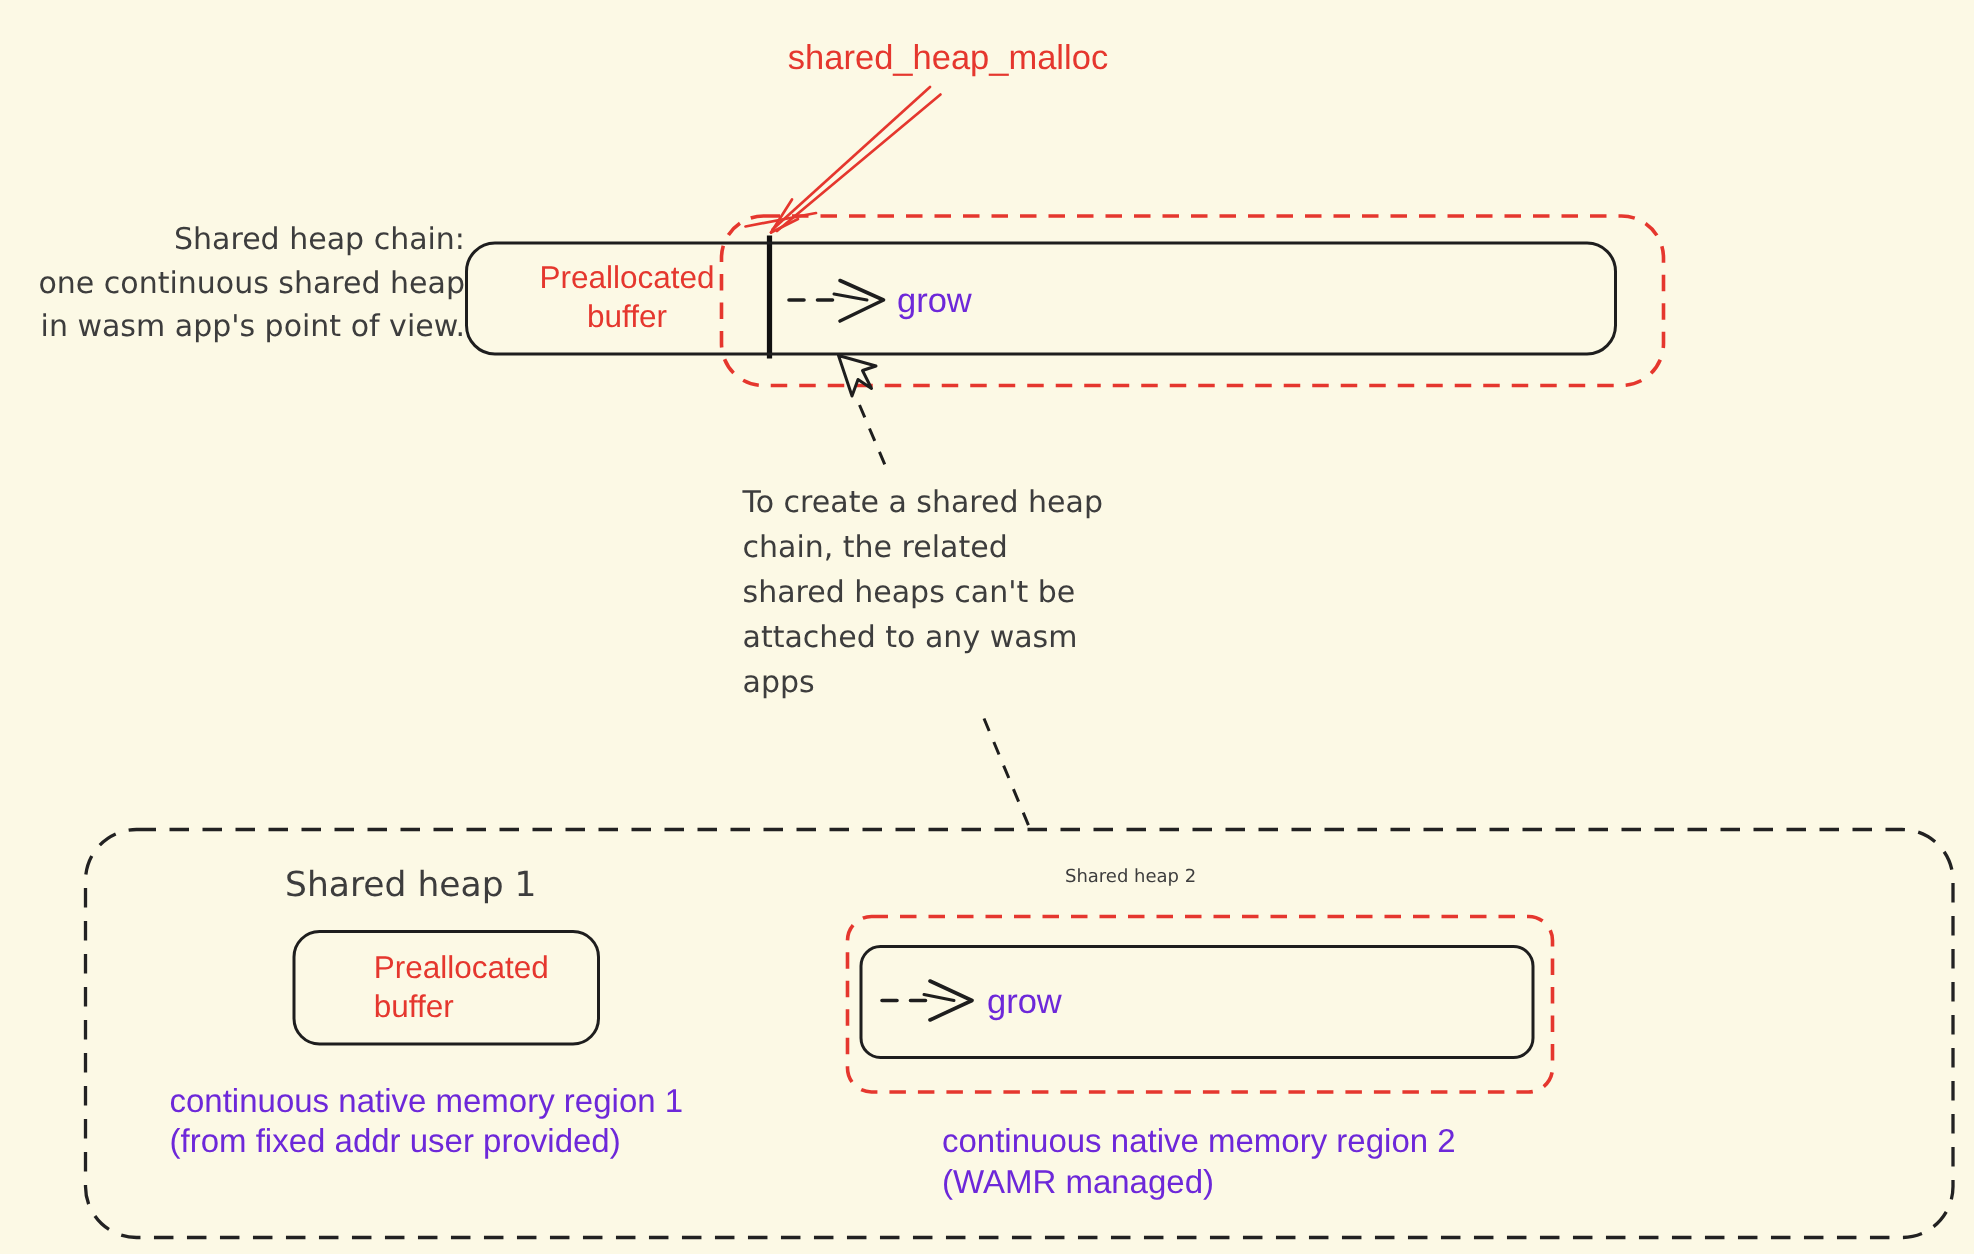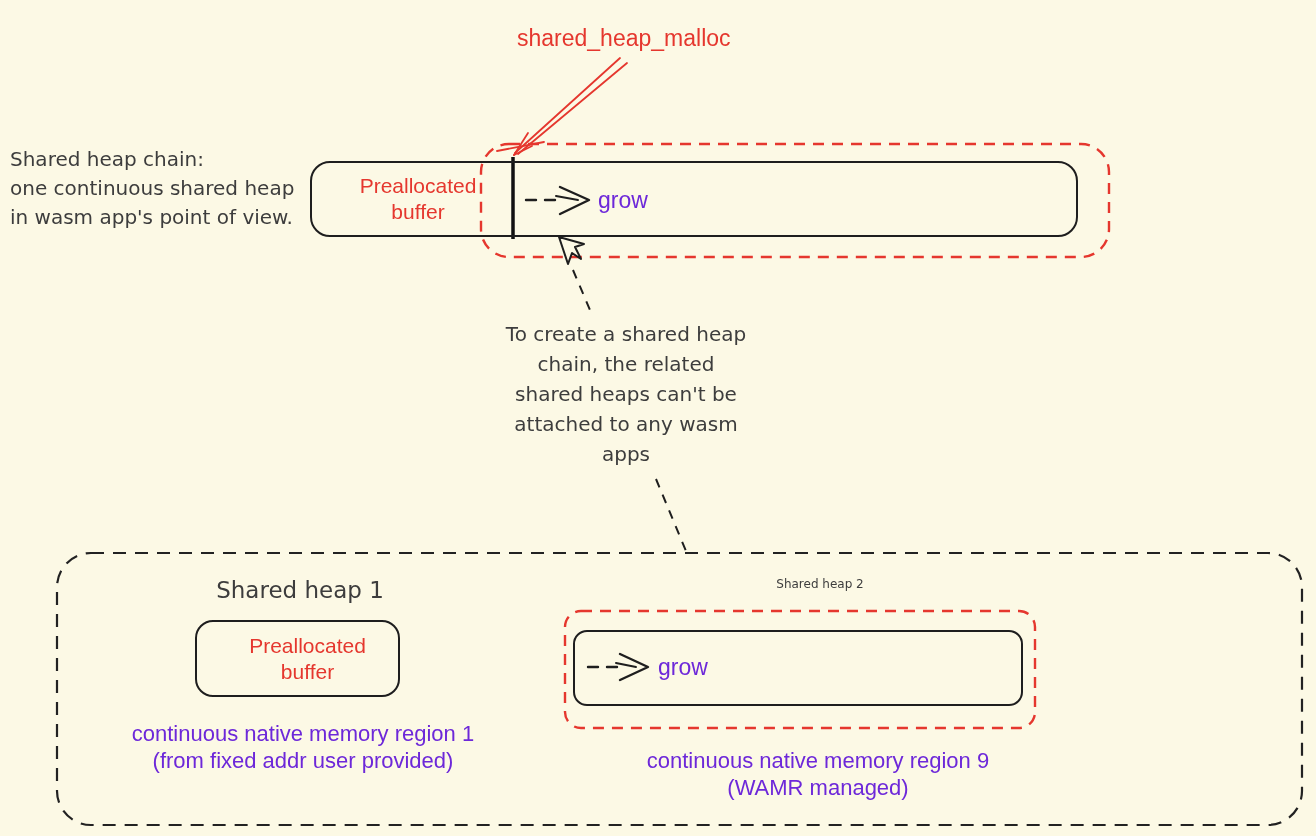--- a/index.html
+++ b/index.html
@@ -11,29 +11,29 @@
   *{margin:0;padding:0;box-sizing:border-box;}
   body{background:#fff;}
   .canvas{
     position:relative;
     width:1316px;height:836px;
     background:var(--bg);
     overflow:hidden;
     font-family:"Liberation Sans",sans-serif;
   }
   .abs{position:absolute;}
-  .pre{white-space:pre-line;}
+  .pre{white-space:pre-line;text-align:right;}
   .wb{font-family:"DejaVu Sans",sans-serif;color:var(--soft);}
   .arial{font-family:"Liberation Sans",sans-serif;color:#6d28d9;}
   .red-text{color:var(--red);padding-left:20px;}
-  .center{text-align:center;}
+  .center{text-align:left;}
 
   .malloc-label{
     left:517px;top:25px;width:230px;
-    font-size:23px;color:var(--red);
+    font-size:23px;color:var(--red);text-align:center;
   }
   .chain-desc{
     left:10px;top:145px;width:300px;
     font-size:20px;line-height:29px;
   }
   .solid-box{
     border:2.2px solid var(--ink);
     background:transparent;
   }
   .chain-box{left:310px;top:161px;width:768px;height:76px;border-radius:20px;}
@@ -136,16 +136,16 @@
 
   <div class="abs caption1 arial pre center">continuous native memory region 1
 (from fixed addr user provided)</div>
 
   <div class="abs heap2-title wb center">Shared heap 2</div>
 
   <div class="abs solid-box heap2-box"></div>
 
   <div class="abs heap2-grow-label arial">grow</div>
 
-  <div class="abs caption2 arial pre center">continuous native memory region 9
+  <div class="abs caption2 arial pre center">continuous native memory region 2
 (WAMR managed)</div>
 
 </div>
 
 </body></html>

